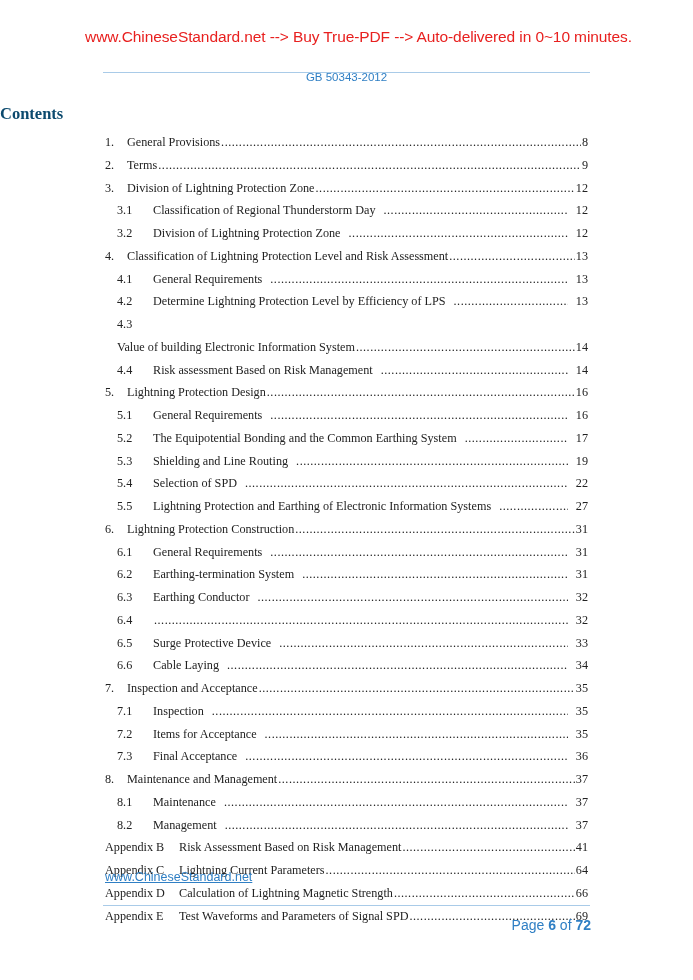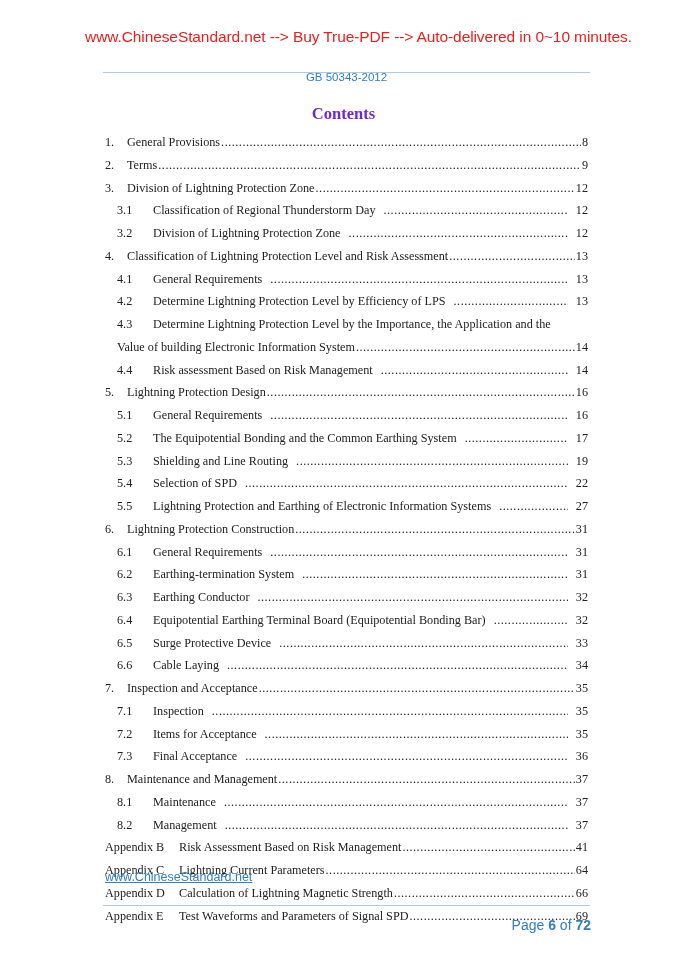--- a/index.html
+++ b/index.html
@@ -11,22 +11,22 @@
   }
   .stdno {
     position: absolute; top: 52px; left: 0; width: 693px; text-align: center;
     font-family: "Liberation Sans", sans-serif; font-size: 11.5px; color: #2f7fc4; margin-top: 19px;
   }
   .rule-top {
     position: absolute; top: 72px; left: 103px; width: 487px; height: 0;
     border-top: 1px solid #a9cbe8;
   }
   .title {
-    position: absolute; top: 104px; left: 0; width: 687px; text-align: center;
-    font-family: "Liberation Serif", serif; font-weight: bold; font-size: 16.5px; color: #6d28d9;
+    position: absolute; top: 104px; left: 0; width: 687px; text-align: left;
+    font-family: "Liberation Serif", serif; font-weight: bold; font-size: 16.5px; color: #0c4a6e;
   }
   .toc {
     position: absolute; top: 134px; left: 105px; width: 483px;
     font-family: "Liberation Serif", serif; font-size: 12.2px; color: #222;
   }
   .toc-row {
     height: 22.75px; line-height: 16px; display: flex; align-items: flex-start;
     white-space: nowrap; overflow: hidden;
   }
   .toc-num { flex: 0 0 auto; }
@@ -112,21 +112,20 @@
       <span class="toc-page">13</span>
     </div>
     <div class="toc-row lvl2">
       <span class="toc-num">4.2</span>
       <span class="toc-text">Determine Lightning Protection Level by Efficiency of LPS</span>
       <span class="toc-dots"></span>
       <span class="toc-page">13</span>
     </div>
     <div class="toc-row lvl2">
       <span class="toc-num">4.3</span>
-      <span class="toc-text">Determine Lightning Protection Level by the Importance, the Application and the</span>
     </div>
     <div class="toc-row cont">
       <span class="toc-text">Value of building Electronic Information System</span>
       <span class="toc-dots"></span>
       <span class="toc-page">14</span>
     </div>
     <div class="toc-row lvl2">
       <span class="toc-num">4.4</span>
       <span class="toc-text">Risk assessment Based on Risk Management</span>
       <span class="toc-dots"></span>
@@ -187,21 +186,20 @@
       <span class="toc-page">31</span>
     </div>
     <div class="toc-row lvl2">
       <span class="toc-num">6.3</span>
       <span class="toc-text">Earthing Conductor</span>
       <span class="toc-dots"></span>
       <span class="toc-page">32</span>
     </div>
     <div class="toc-row lvl2">
       <span class="toc-num">6.4</span>
-      <span class="toc-text">Equipotential Earthing Terminal Board (Equipotential Bonding Bar)</span>
       <span class="toc-dots"></span>
       <span class="toc-page">32</span>
     </div>
     <div class="toc-row lvl2">
       <span class="toc-num">6.5</span>
       <span class="toc-text">Surge Protective Device</span>
       <span class="toc-dots"></span>
       <span class="toc-page">33</span>
     </div>
     <div class="toc-row lvl2">

